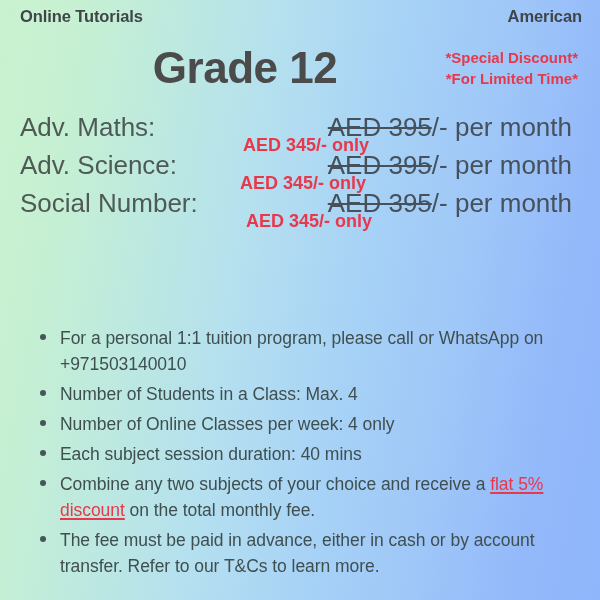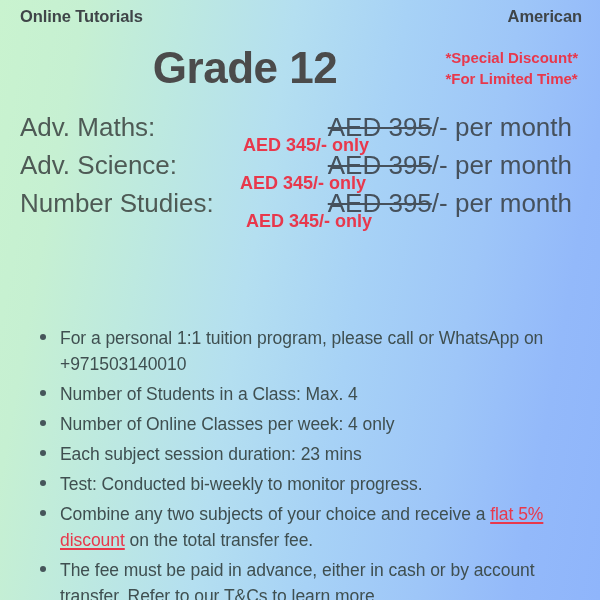--- a/index.html
+++ b/index.html
@@ -71,20 +71,21 @@
     color: #4b4b4b;
     letter-spacing: -0.5px;
     line-height: 52px;
     padding-right: 110px;
     box-sizing: border-box;
   }
   .discount-note {
     position: absolute;
     right: 22px;
     top: 5px;
+    text-align: right;
     color: #e8384c;
     font-size: 15px;
     font-weight: bold;
     line-height: 21px;
     white-space: nowrap;
   }
 
   
   .pricing {
     position: absolute;
@@ -196,21 +197,21 @@
       <div class="offer o1">AED 345/- only</div>
     </div>
 
     <div class="price-row">
       <div class="subject">Adv. Science:</div>
       <div class="price"><span class="old">AED 395</span><span>/- per month</span></div>
       <div class="offer o2">AED 345/- only</div>
     </div>
 
     <div class="price-row">
-      <div class="subject">Number Studies:</div>
+      <div class="subject">Social Number:</div>
       <div class="price"><span class="old">AED 395</span><span>/- per month</span></div>
       <div class="offer o3">AED 345/- only</div>
     </div>
 
   </div>
 
   <div class="details">
     <ul class="bullets">
       <li>
         <span class="dot"></span>
@@ -219,29 +220,25 @@
       <li>
         <span class="dot"></span>
         <span>Number of Students in a Class: Max. 4</span>
       </li>
       <li>
         <span class="dot"></span>
         <span>Number of Online Classes per week: 4 only</span>
       </li>
       <li>
         <span class="dot"></span>
-        <span>Each subject session duration: 23 mins</span>
-      </li>
-      <li>
-        <span class="dot"></span>
-        <span>Test: Conducted bi-weekly to monitor progress.</span>
-      </li>
-      <li>
-        <span class="dot"></span>
-        <span>Combine any two subjects of your choice and receive a </span><span class="hl">flat 5% discount</span><span> on the total transfer fee.</span>
+        <span>Each subject session duration: 40 mins</span>
+      </li>
+      <li>
+        <span class="dot"></span>
+        <span>Combine any two subjects of your choice and receive a </span><span class="hl">flat 5% discount</span><span> on the total monthly fee.</span>
       </li>
       <li>
         <span class="dot"></span>
         <span>The fee must be paid in advance, either in cash or by account transfer. Refer to our T&amp;Cs to learn more.</span>
       </li>
     </ul>
   </div>
 
 </div>
 

